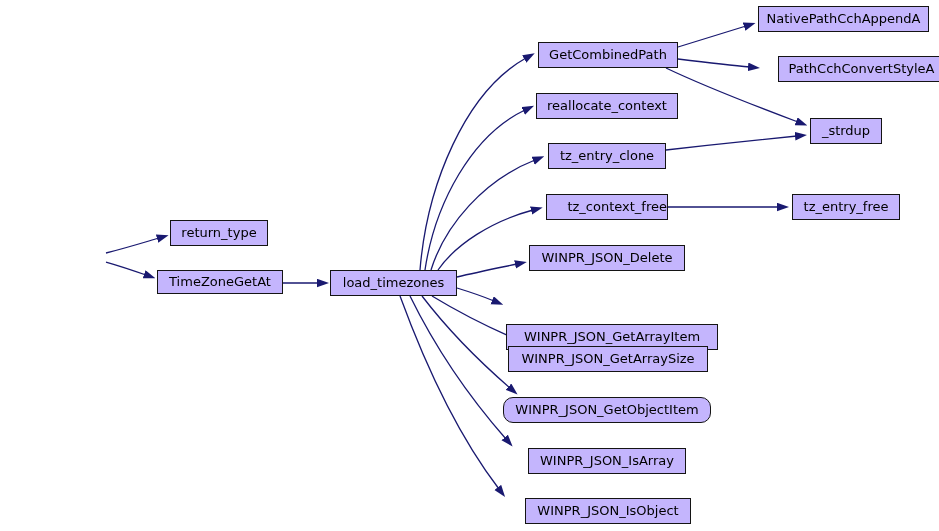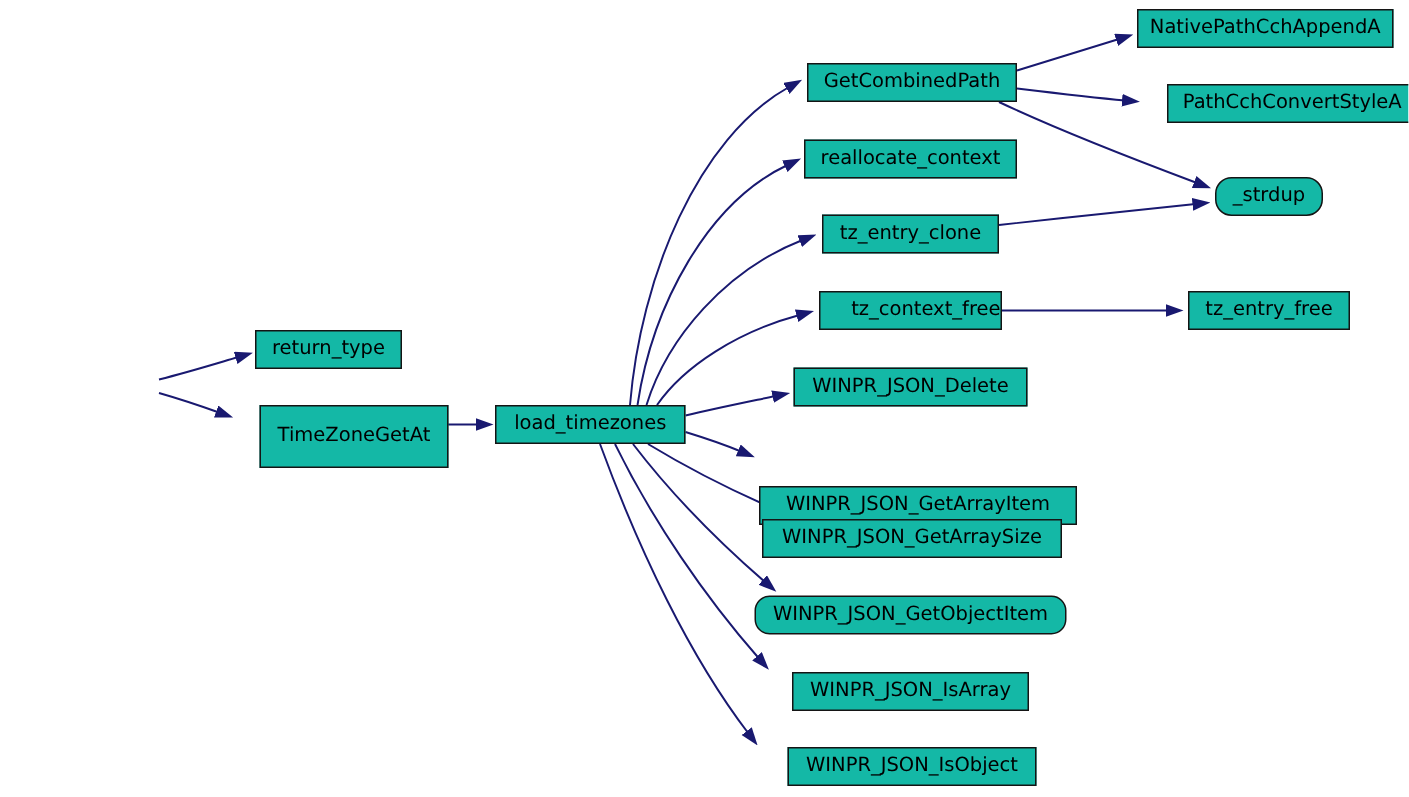--- a/index.html
+++ b/index.html
@@ -27,21 +27,21 @@
     left: 0;
     top: 0;
     width: 939px;
     height: 531px;
   }
   .node {
     position: absolute;
     display: flex;
     align-items: center;
     justify-content: center;
-    background: #14b8a6;
+    background: #c4b5fd;
     border: 1.4px solid #141414;
     box-sizing: border-box;
     font-size: 13px;
     line-height: 1;
     color: #000000;
     white-space: nowrap;
     cursor: pointer;
   }
   .node.highlighted {
     background: #bfbfbf;
@@ -80,21 +80,21 @@
         <path d="M678,59 C703,62 728,65 750,67" fill="none" stroke="#191970" stroke-width="1.3" marker-end="url(#arrowhead)"></path>
         <path d="M666,68 C706,87 758,107 798,122" fill="none" stroke="#191970" stroke-width="1.3" marker-end="url(#arrowhead)"></path>
         <path d="M666,150 C710,145 758,140 797,136" fill="none" stroke="#191970" stroke-width="1.3" marker-end="url(#arrowhead)"></path>
         <path d="M668,207 L779,207" fill="none" stroke="#191970" stroke-width="1.3" marker-end="url(#arrowhead)"></path>
       </g>
   </svg>
   <div id="node-layer">
       <div class="node" style="left: 170px; top: 220px; width: 98px; height: 26px;">
         <span>return_type</span>
       </div>
-      <div class="node" style="left: 157px; top: 270px; width: 126px; height: 42px; margin-left: 16px;">
+      <div class="node" style="left: 157px; top: 270px; width: 126px; height: 24px;">
         <span>TimeZoneGetAt</span>
       </div>
       <div class="node" style="left: 330px; top: 270px; width: 127px; height: 26px;">
         <span>load_timezones</span>
       </div>
       <div class="node" style="left: 538px; top: 42px; width: 140px; height: 26px;">
         <span>GetCombinedPath</span>
       </div>
       <div class="node" style="left: 536px; top: 93px; width: 142px; height: 26px;">
         <span>reallocate_context</span>
@@ -122,20 +122,20 @@
       </div>
       <div class="node" style="left: 525px; top: 498px; width: 166px; height: 26px;">
         <span>WINPR_JSON_IsObject</span>
       </div>
       <div class="node" style="left: 758px; top: 6px; width: 171px; height: 26px;">
         <span>NativePathCchAppendA</span>
       </div>
       <div class="node" style="left: 778px; top: 56px; width: 167px; height: 26px;">
         <span>PathCchConvertStyleA</span>
       </div>
-      <div class="node" style="left: 810px; top: 118px; width: 72px; height: 26px; border-radius: 11px;">
+      <div class="node" style="left: 810px; top: 118px; width: 72px; height: 26px;">
         <span>_strdup</span>
       </div>
       <div class="node" style="left: 792px; top: 194px; width: 108px; height: 26px;">
         <span>tz_entry_free</span>
       </div>
     </div>
 </div>
 
 </body></html>

